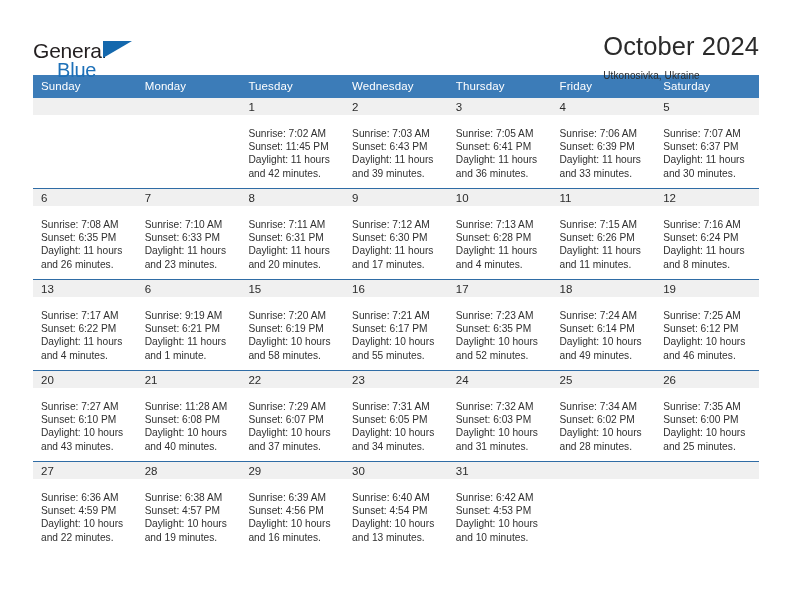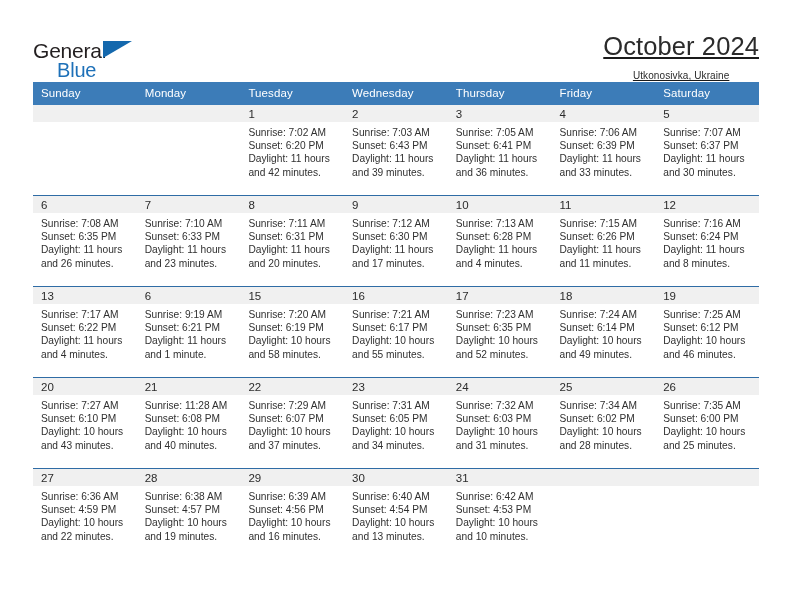--- a/index.html
+++ b/index.html
@@ -56,44 +56,43 @@
   .brand-flag {
     position: absolute;
     left: 70px;
     top: 10px;
     width: 0;
     height: 0;
     border-top: 17px solid #1468ad;
     border-right: 29px solid transparent;
   }
   .title-block {
-    text-align: center;
+    text-align: left;
     padding-top: 1px;
-    text-decoration: underline;
   }
   .cal-title {
     font-size: 25.5px;
     font-weight: normal;
     color: #2b2b2b;
     line-height: 1.15;
     letter-spacing: 0.1px;
   }
   .cal-subtitle {
     font-size: 10px;
     color: #2b2b2b;
     margin-top: 9px;
     letter-spacing: 0.1px;
   }
 
   
   .calendar {
     width: 726px;
     border-collapse: collapse;
     table-layout: fixed;
-    margin-top: 10px;
+    margin-top: 3px;
   }
   .calendar col { width: 103.714px; }
 
   .calendar thead th {
     background: #3c7cb8;
     color: #ffffff;
     font-size: 11.5px;
     font-weight: normal;
     text-align: left;
     padding: 5px 0 6px 8px;
@@ -118,21 +117,21 @@
   .daynum-band {
     background: #f0f0f0;
     height: 17px;
     box-sizing: border-box;
     padding: 1px 0 0 8px;
     font-size: 11.5px;
     color: #2b2b2b;
     line-height: 16px;
   }
   .cell-body {
-    padding: 4px 6px 0 8px;
+    padding: 12px 6px 0 8px;
     font-size: 10.2px;
     line-height: 13.2px;
     color: #303030;
   }
   .cell-body div { white-space: nowrap; }
   .cell-empty .daynum-band { background: #f0f0f0; }
 </style>
 </head>
 <body>
 
@@ -186,21 +185,21 @@
             <div class="cell-inner cell-empty">
               <div class="daynum-band"></div>
               <div class="cell-body"></div>
             </div>
           </td>
           <td>
             <div class="cell-inner">
               <div class="daynum-band">1</div>
               <div class="cell-body">
                 <div>Sunrise: 7:02 AM</div>
-                <div>Sunset: 6:20 PM</div>
+                <div>Sunset: 11:45 PM</div>
                 <div>Daylight: 11 hours</div>
                 <div>and 42 minutes.</div>
               </div>
             </div>
           </td>
           <td>
             <div class="cell-inner">
               <div class="daynum-band">2</div>
               <div class="cell-body">
                 <div>Sunrise: 7:03 AM</div>

